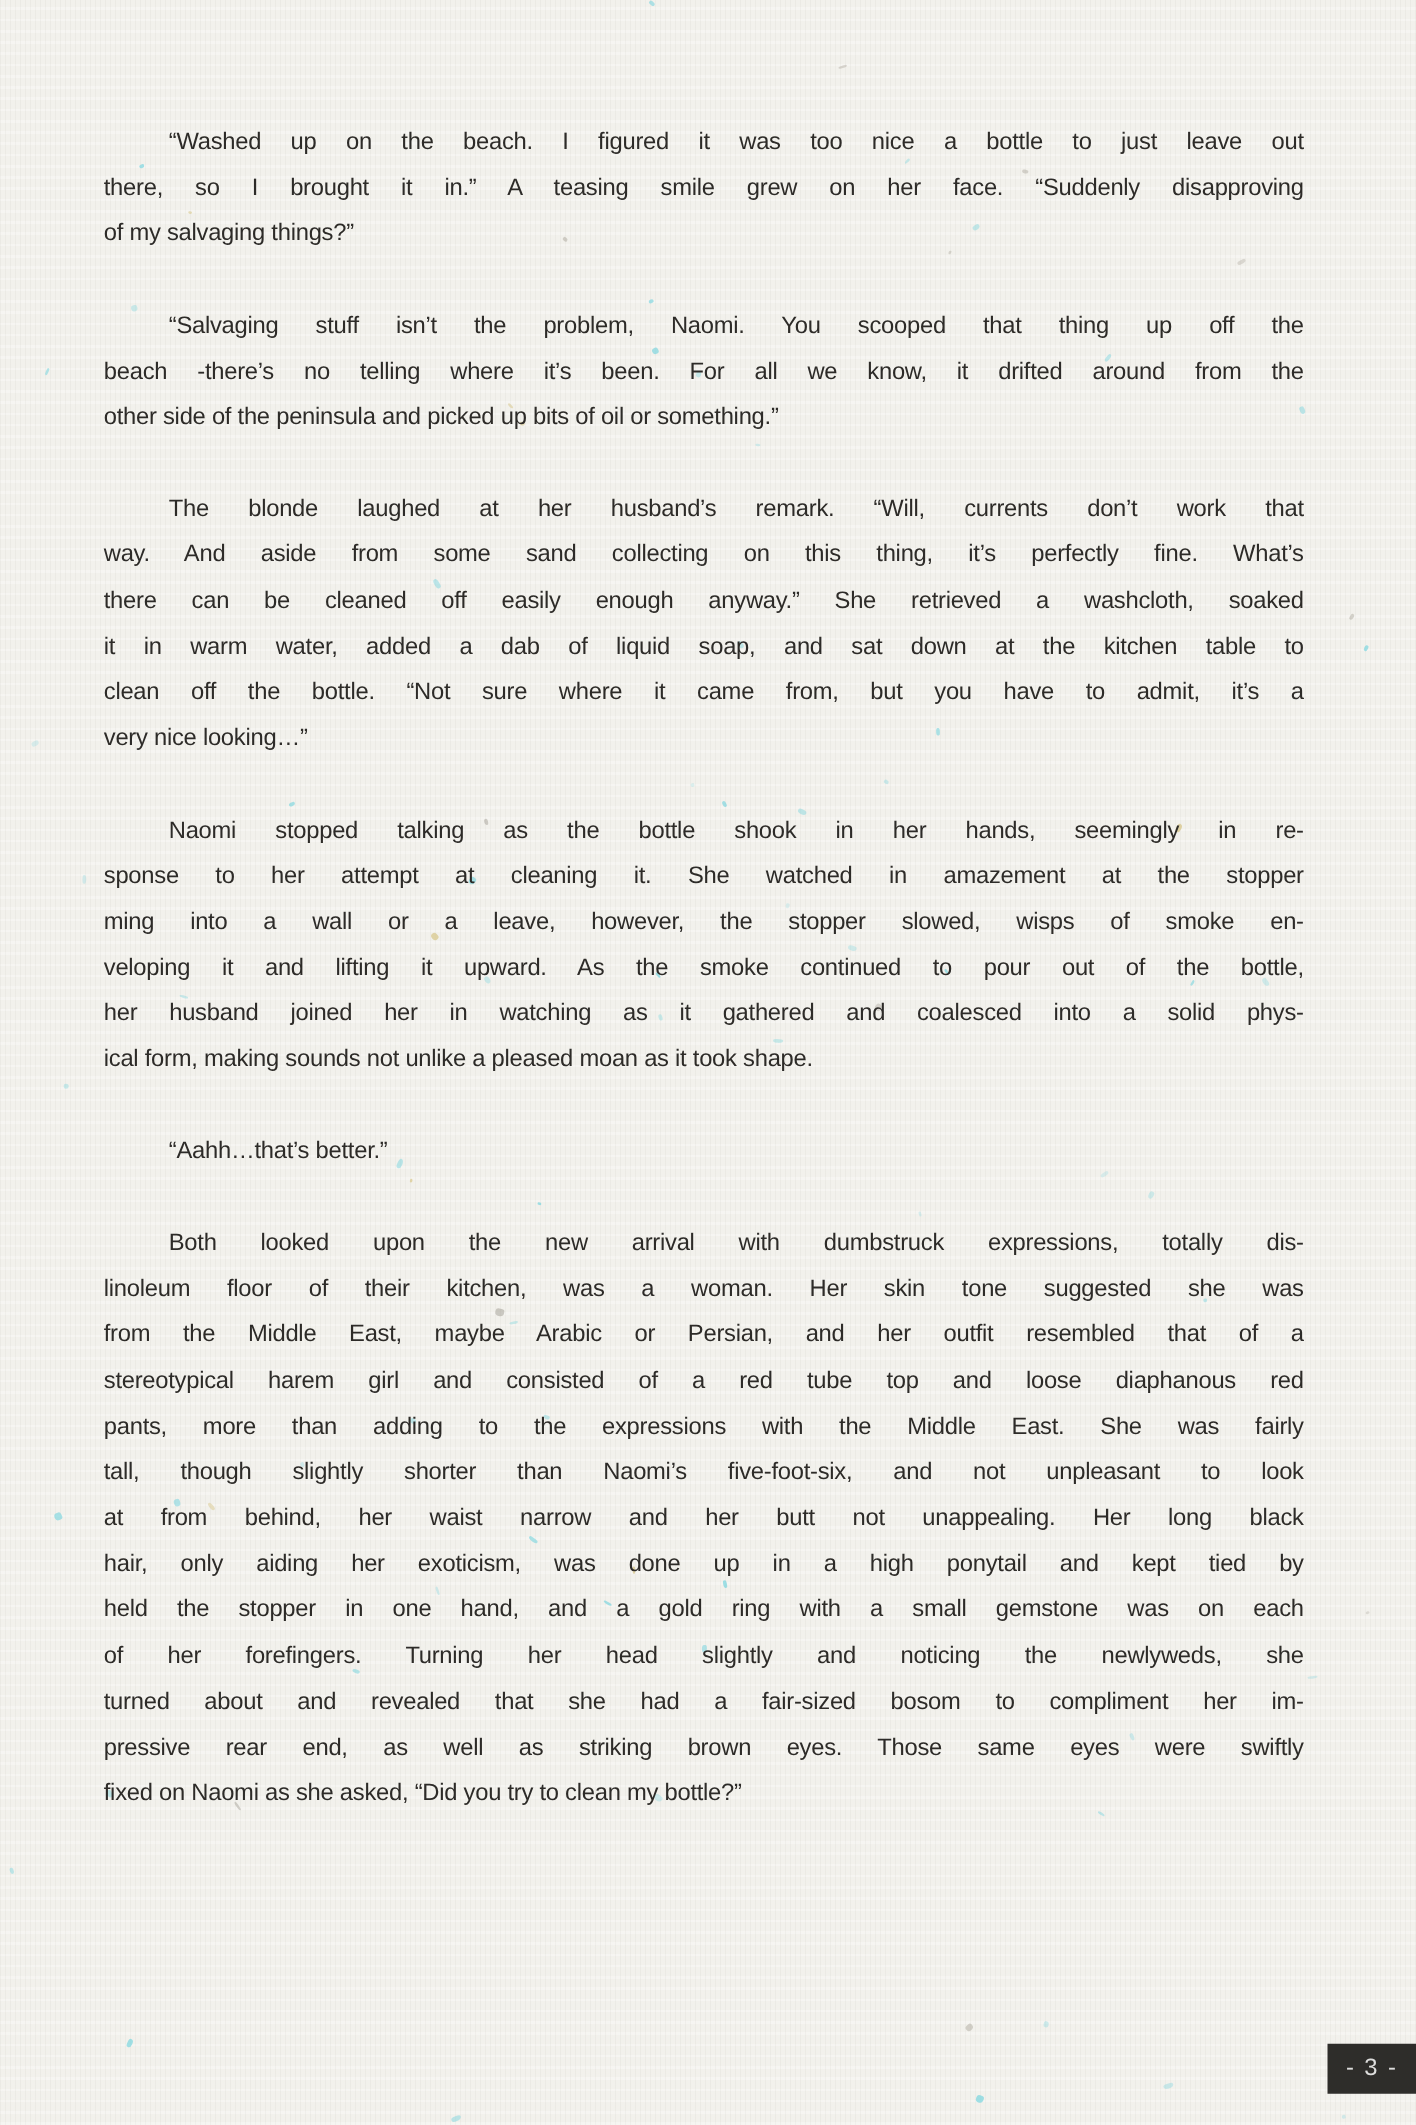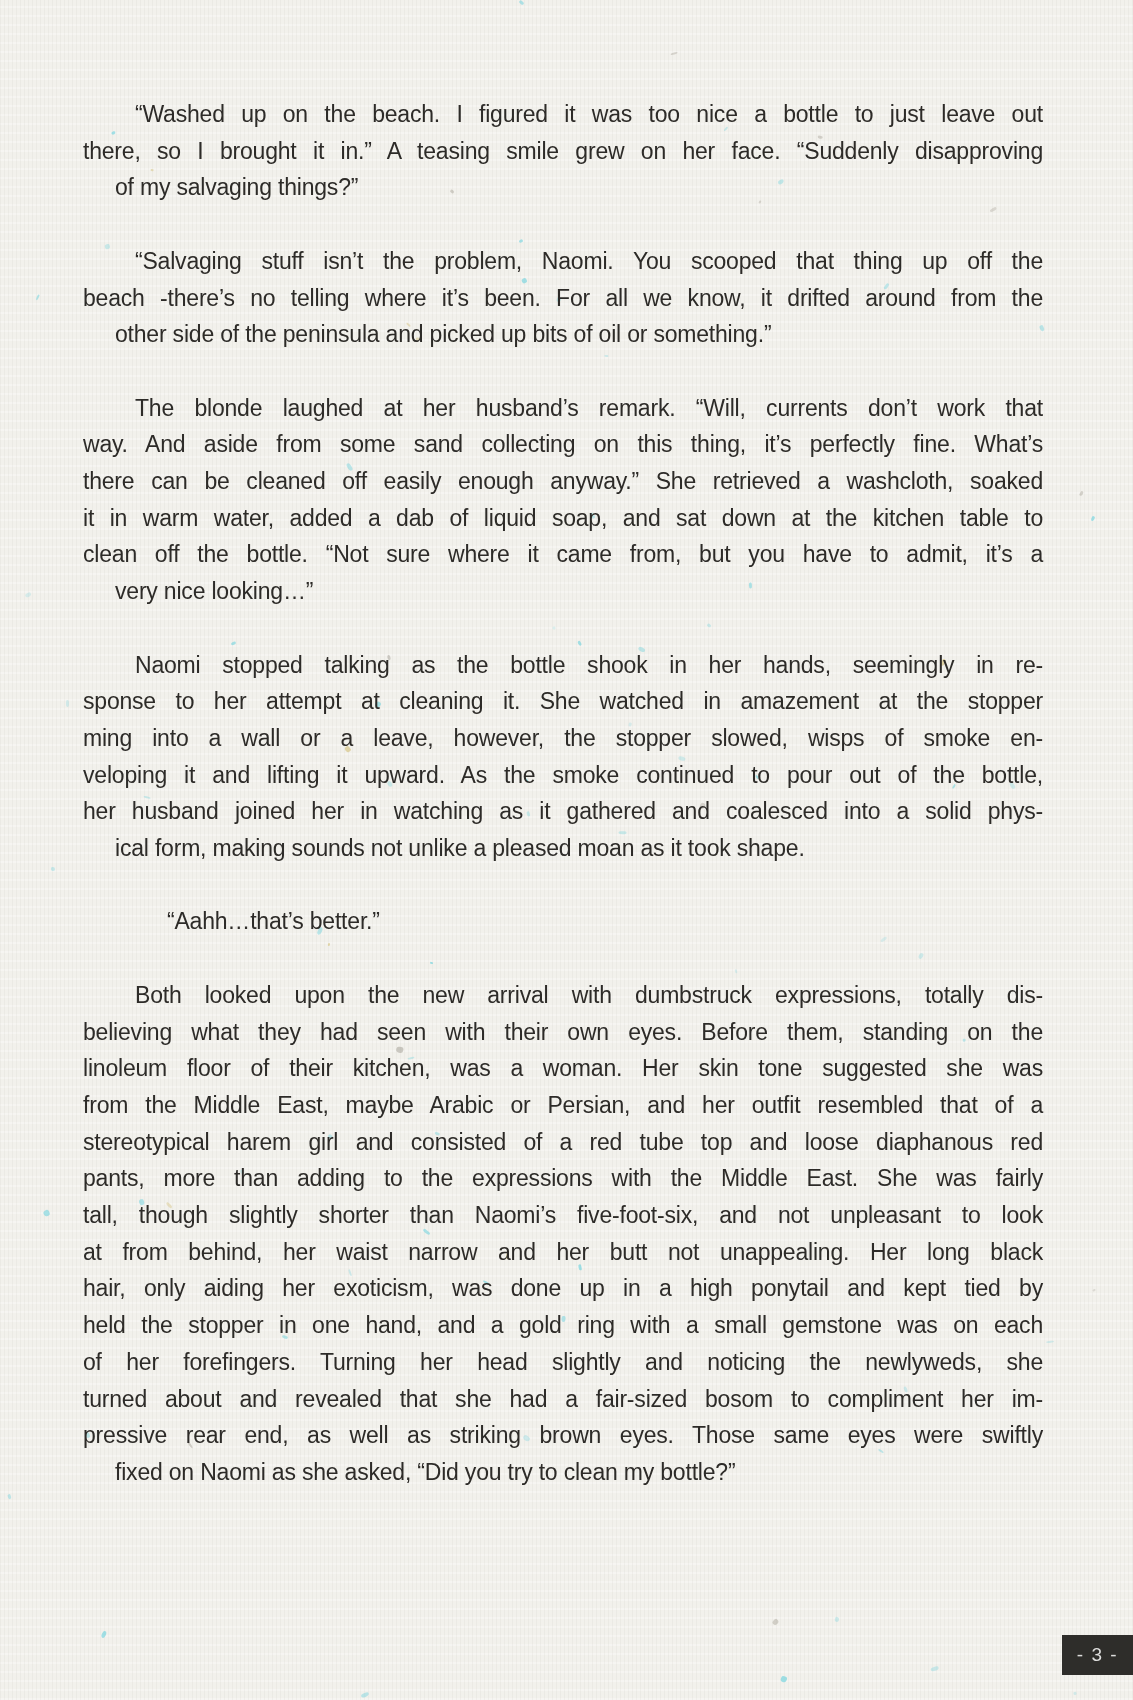--- a/index.html
+++ b/index.html
@@ -32,36 +32,36 @@
     position: absolute;
     background: #6fd2dd;
     border-radius: 40% 60% 55% 45%;
   }
   .text-block {
     position: absolute;
     left: 83px;
     top: 96px;
     width: 960px;
     font-family: "Liberation Sans", sans-serif;
-    font-size: 23px;
+    font-size: 19px;
     line-height: 36.7px;
     letter-spacing: -0.2px;
     color: #2d2b28;
   }
   .para {
     margin: 0 0 36.7px 0;
   }
   .para:last-child { margin-bottom: 0; }
   .line {
     text-align: justify;
     text-align-last: justify;
     white-space: normal;
   }
   .line.first { text-indent: 52px; }
-  .line.last  { text-align-last: left; margin-left: 32px; }
+  .line.last  { text-align-last: left; }
   .page-number {
     position: absolute;
     right: 0;
     bottom: 25px;
     width: 71px;
     height: 40px;
     background: #2e2d2a;
     color: #dddddc;
     font-family: "Liberation Sans", sans-serif;
     font-size: 19px;
@@ -187,21 +187,20 @@
         <div class="line">ming into a wall or a leave, however, the stopper slowed, wisps of smoke en-</div>
         <div class="line">veloping it and lifting it upward. As the smoke continued to pour out of the bottle,</div>
         <div class="line">her husband joined her in watching as it gathered and coalesced into a solid phys-</div>
         <div class="line last">ical form, making sounds not unlike a pleased moan as it took shape.</div>
       </div>
       <div class="para">
         <div class="line first last">“Aahh…that’s better.”</div>
       </div>
       <div class="para">
         <div class="line first">Both looked upon the new arrival with dumbstruck expressions, totally dis-</div>
-        <div class="line">believing what they had seen with their own eyes. Before them, standing on the</div>
         <div class="line">linoleum floor of their kitchen, was a woman. Her skin tone suggested she was</div>
         <div class="line">from the Middle East, maybe Arabic or Persian, and her outfit resembled that of a</div>
         <div class="line">stereotypical harem girl and consisted of a red tube top and loose diaphanous red</div>
         <div class="line">pants, more than adding to the expressions with the Middle East. She was fairly</div>
         <div class="line">tall, though slightly shorter than Naomi’s five-foot-six, and not unpleasant to look</div>
         <div class="line">at from behind, her waist narrow and her butt not unappealing. Her long black</div>
         <div class="line">hair, only aiding her exoticism, was done up in a high ponytail and kept tied by</div>
         <div class="line">held the stopper in one hand, and a gold ring with a small gemstone was on each</div>
         <div class="line">of her forefingers. Turning her head slightly and noticing the newlyweds, she</div>
         <div class="line">turned about and revealed that she had a fair-sized bosom to compliment her im-</div>

